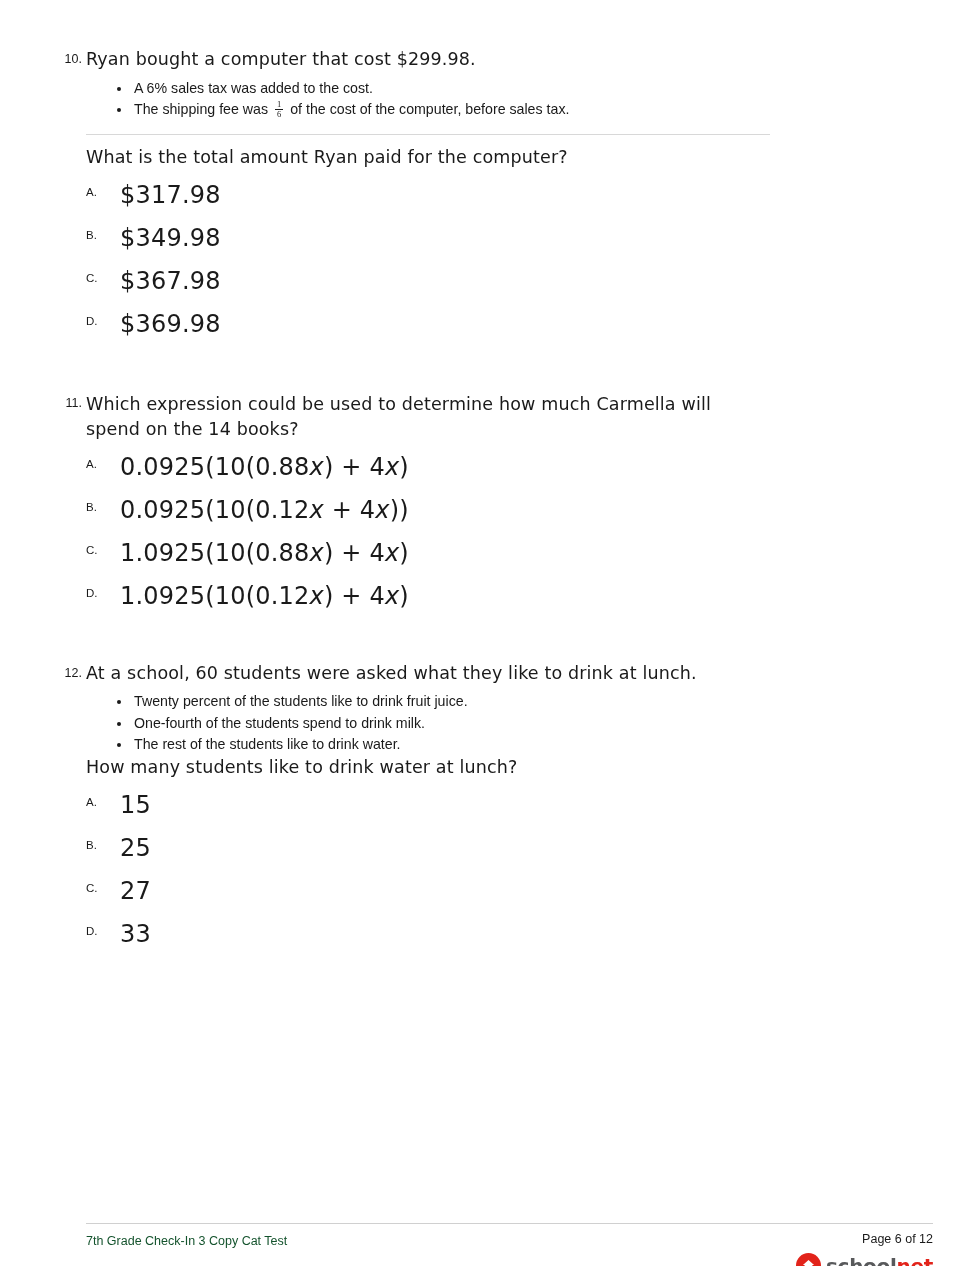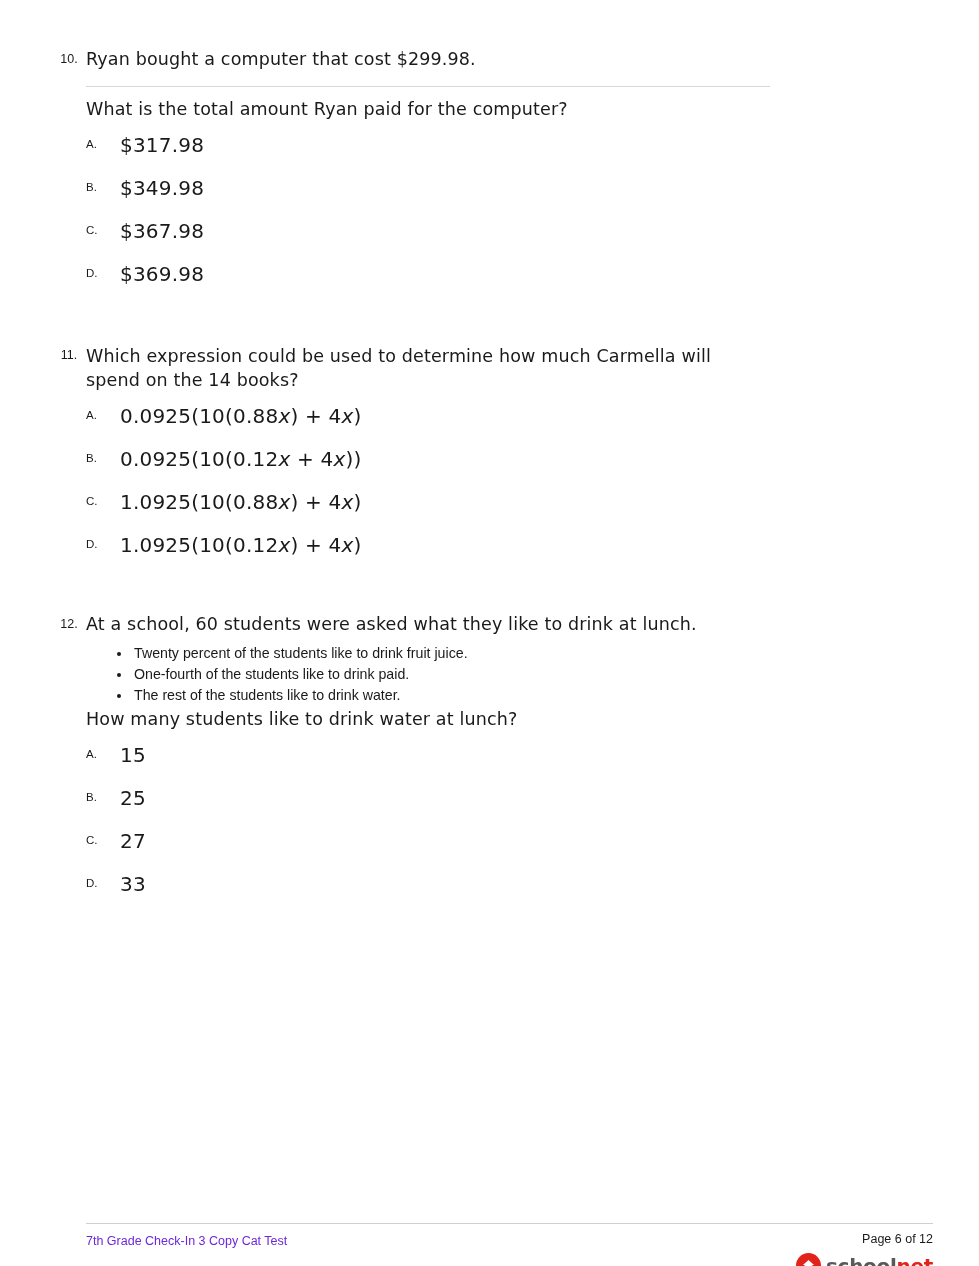--- a/index.html
+++ b/index.html
@@ -29,21 +29,21 @@
     padding-left: 86px;
     padding-right: 60px;
   }
   .q-num {
     position: absolute;
     left: 56px;
     top: 4px;
     font-size: 12.5px;
     font-family: "Liberation Sans", sans-serif;
     color: #1a1a1a;
-    text-align: center;
+    text-align: right;
     width: 26px;
   }
   .q-stem {
     font-size: 17.5px;
     font-family: "DejaVu Sans", sans-serif;
     letter-spacing: 0.15px;
     line-height: 1.35;
     color: #1a1a1a;
   }
   .bullets {
@@ -84,21 +84,21 @@
   }
   .choice-letter {
     position: absolute;
     left: 0;
     top: 5px;
     font-size: 11.5px;
     font-family: "Liberation Sans", sans-serif;
     color: #1a1a1a;
   }
   .choice-text {
-    font-size: 20px;
+    font-size: 24px;
     font-family: "DejaVu Sans", sans-serif;
     letter-spacing: 0.2px;
     color: #1a1a1a;
     line-height: 1.2;
   }
   .choice-text i {
     font-style: italic;
   }
 
   
@@ -136,21 +136,21 @@
     margin: 0 0 8px 0;
   }
   .footer-row {
     display: flex;
     justify-content: space-between;
     align-items: flex-start;
   }
   .footer-left {
     font-size: 12.5px;
     font-family: "Liberation Sans", sans-serif;
-    color: #6d28d9;
+    color: #14532d;
     padding-top: 2px;
   }
   .footer-right {
     text-align: right;
   }
   .page-label {
     font-size: 12.5px;
     font-family: "Liberation Sans", sans-serif;
     color: #1a1a1a;
   }
@@ -181,20 +181,31 @@
   .brand-text .net { color: #e2231a; }
 </style>
 </head>
 <body>
 
 <div class="page">
 
   <div class="question" style="margin-top:48px;">
     <div class="q-num">10.</div>
     <div class="q-stem">Ryan bought a computer that cost $299.98.</div>
+    <ul class="bullets">
+      <li><span>A 6% sales tax was added to the cost.</span></li>
+      <li>
+        <span>The shipping fee was</span>
+        <span class="frac">
+          <span class="num">1</span>
+          <span class="den">6</span>
+        </span>
+        <span>of the cost of the computer, before sales tax.</span>
+      </li>
+    </ul>
     <hr class="rule">
     <div class="q-prompt">What is the total amount Ryan paid for the computer?</div>
     <div class="choices">
       <div class="choice">
         <span class="choice-letter">A.</span>
         <span class="choice-text">$317.98</span>
       </div>
       <div class="choice">
         <span class="choice-letter">B.</span>
         <span class="choice-text">$349.98</span>
@@ -231,21 +242,21 @@
         <span class="choice-text">1.0925(10(0.12<i>x</i>) + 4<i>x</i>)</span>
       </div>
     </div>
   </div>
 
   <div class="question" style="margin-top:48px;">
     <div class="q-num">12.</div>
     <div class="q-stem">At a school, 60 students were asked what they like to drink at lunch.</div>
     <ul class="bullets">
       <li><span>Twenty percent of the students like to drink fruit juice.</span></li>
-      <li><span>One-fourth of the students like to drink paid.</span></li>
+      <li><span>One-fourth of the students spend to drink milk.</span></li>
       <li><span>The rest of the students like to drink water.</span></li>
     </ul>
     <div class="q-prompt">How many students like to drink water at lunch?</div>
     <div class="choices">
       <div class="choice">
         <span class="choice-letter">A.</span>
         <span class="choice-text">15</span>
       </div>
       <div class="choice">
         <span class="choice-letter">B.</span>

